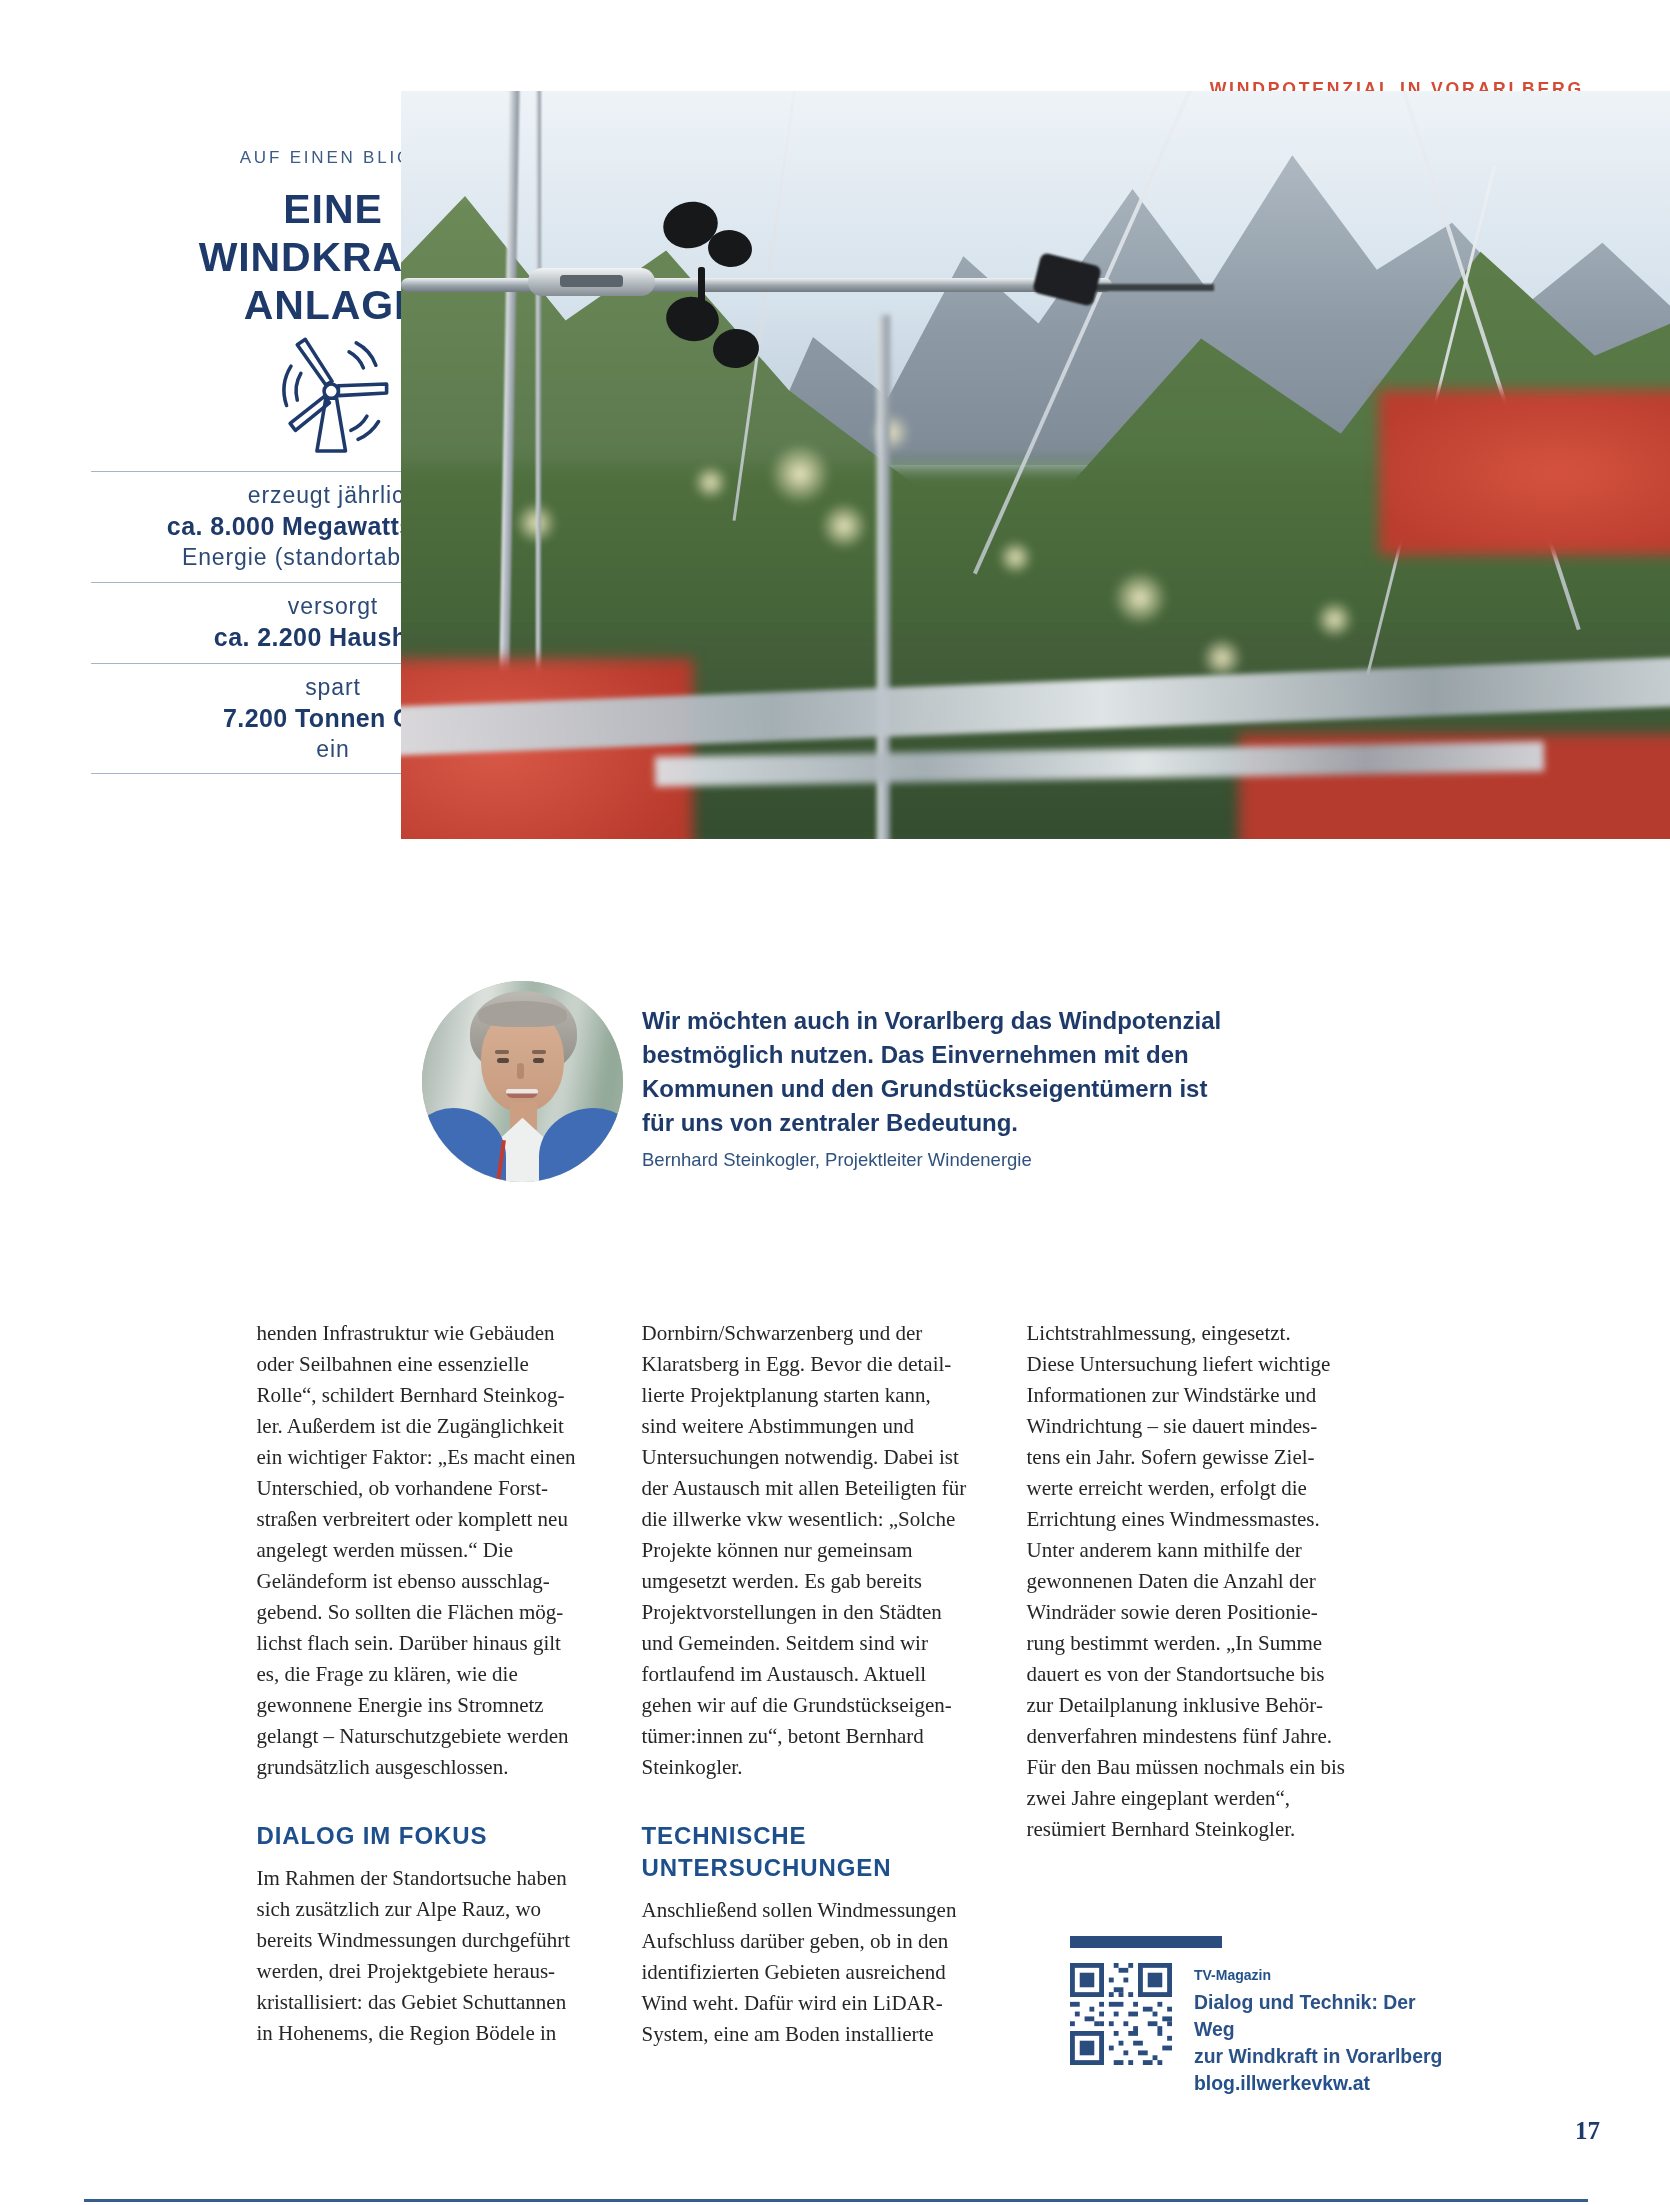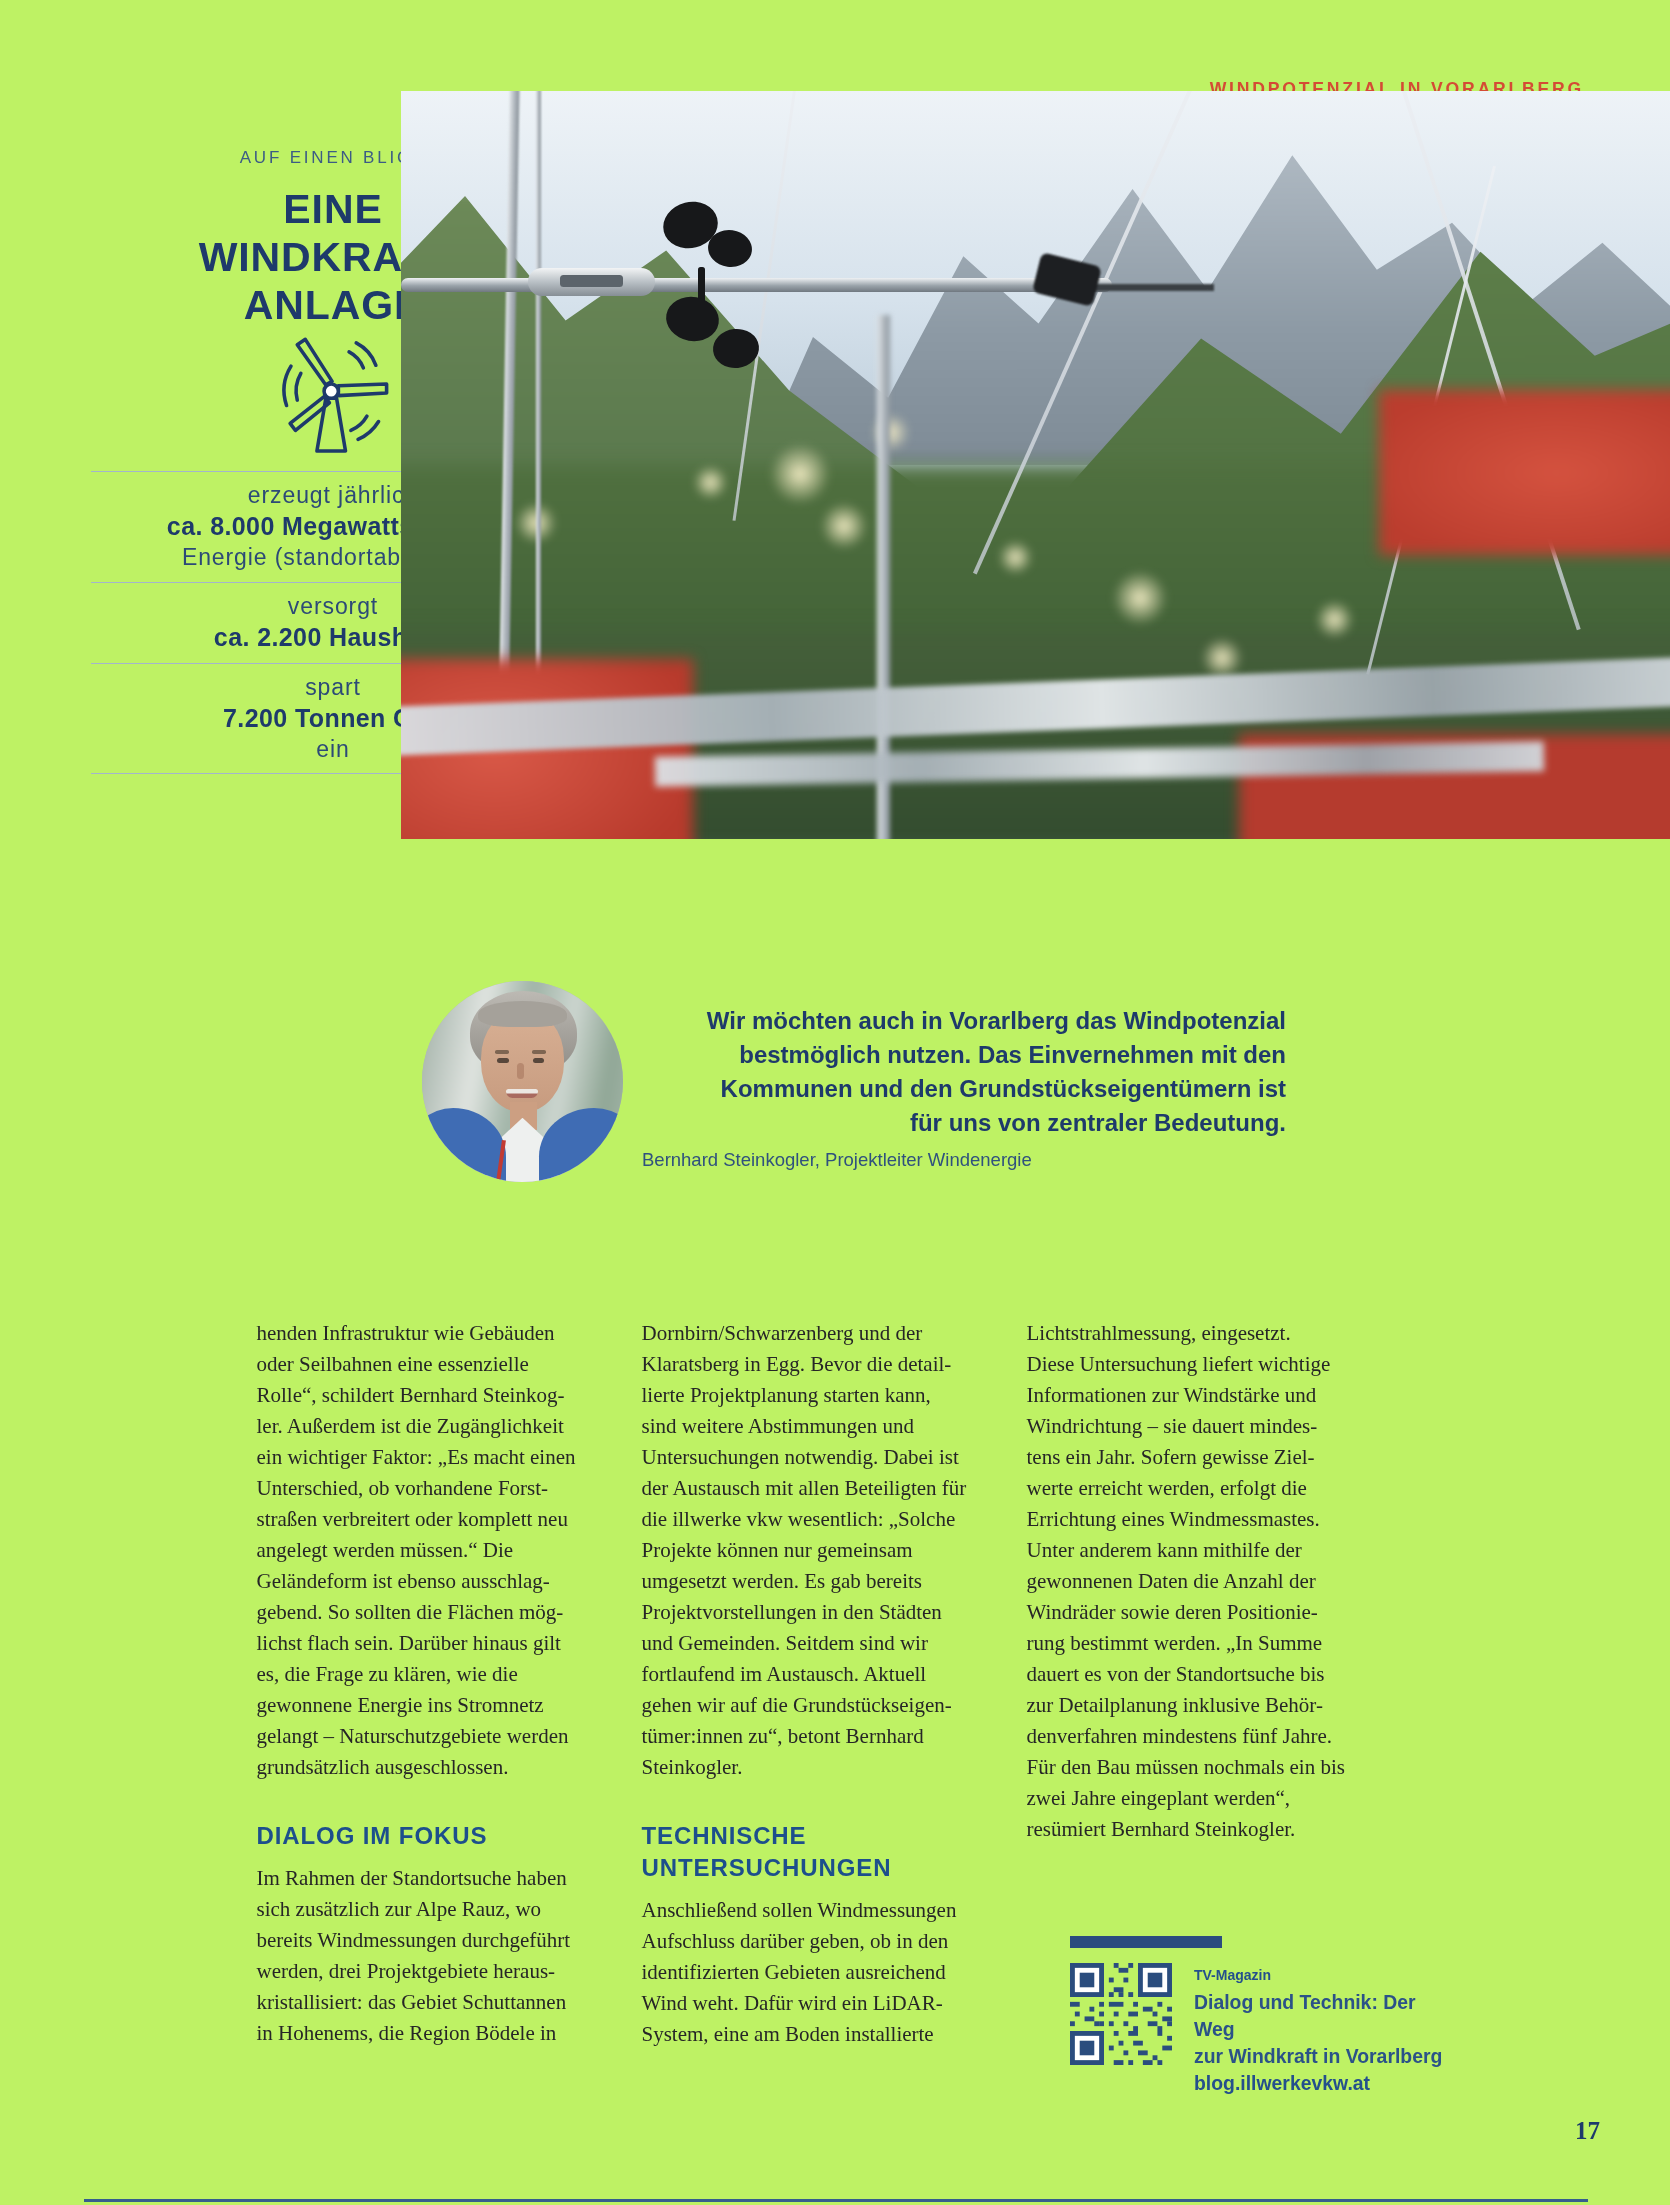--- a/index.html
+++ b/index.html
@@ -1,16 +1,16 @@
 <!DOCTYPE html>
 <html style="font-size:14px"><head>
 <meta charset="utf-8">
 <style>
   html,body{margin:0;padding:0;background:#e8e8e8;}
-  #canvas{position:relative;width:1671px;height:2206px;background:#bef264;overflow:hidden;
+  #canvas{position:relative;width:1671px;height:2206px;background:#ffffff;overflow:hidden;
           font-family:"Liberation Sans","DejaVu Sans",sans-serif;}
 
   
   .page-header{position:absolute;top:79px;right:87px;font-size:17.6px;font-weight:bold;
                letter-spacing:2.8px;color:#d44b35;}
 
   
   .sidebar{position:absolute;left:84px;top:148px;width:498px;text-align:center;}
   .kicker{font-size:17px;letter-spacing:2.8px;color:#3c5c85;line-height:19.4px;}
   .sb-title{margin-top:17.6px;font-size:41px;line-height:48px;font-weight:bold;color:#1e3a6b;
@@ -73,21 +73,21 @@
   .po-nose{left:47.5%;top:41%;width:7px;height:16px;background:rgba(160,110,85,.5);border-radius:3.5px;}
   .po-mouth{left:42%;top:53.5%;width:32px;height:9.7px;border-radius:3.5px 3.5px 8.8px 8.8px;
     background:linear-gradient(180deg,#ece7e2 45%,#a96a5f 55%);}
   .po-neck{left:44%;top:60%;width:13%;height:14%;background:#cc9f82;}
   .po-shirt{left:30%;top:68%;width:40%;height:34%;background:#eef0ef;
     clip-path:polygon(50% 0,100% 55%,100% 100%,0 100%,0 55%);}
   .po-jkt-l{left:-6%;top:63%;width:48%;height:44%;background:#3f6cb4;border-radius:45% 55% 0 0;}
   .po-jkt-r{left:58%;top:63%;width:50%;height:44%;background:#3f6cb4;border-radius:55% 45% 0 0;}
   .po-zip{left:38.5%;top:79%;width:4.4px;height:21%;background:#c23b33;transform:rotate(8deg);}
   .quote-text{position:absolute;left:642px;top:1004px;width:644px;font-size:24px;line-height:34px;
-              font-weight:bold;color:#1e3a6b;white-space:pre-line;text-align:right;}
+              font-weight:bold;color:#1e3a6b;white-space:pre-line;}
   .quote-attr{position:absolute;left:642px;top:1149px;width:644px;font-size:18.5px;color:#2f517e;}
 
   
   .cols{position:absolute;left:214px;top:1318px;width:1240px;display:flex;justify-content:center;}
   .col{width:385px;}
   .body-text{font-family:"Liberation Serif","DejaVu Serif",serif;font-size:21px;line-height:31px;
              color:#262626;white-space:pre;}
   .col-heading{margin-top:37px;margin-bottom:10.6px;font-size:24px;line-height:32px;font-weight:bold;
                letter-spacing:0.9px;color:#1d4f8c;white-space:pre-line;}
 

